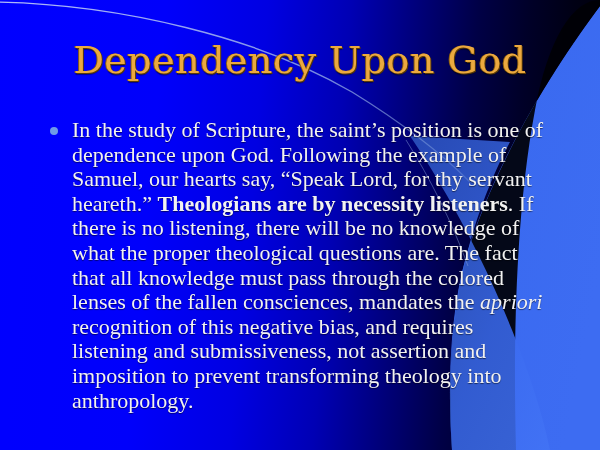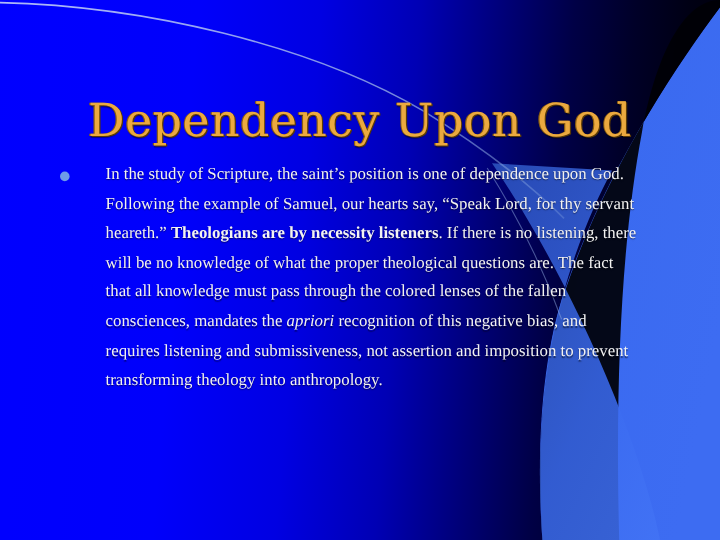--- a/index.html
+++ b/index.html
@@ -48,21 +48,20 @@
     font-family: "DejaVu Serif", "Liberation Serif", serif;
     font-size: 38px;
     font-weight: 400;
     letter-spacing: 0.5px;
     line-height: 1.1;
     text-shadow:
        1px 1px 0 #5a3a06,
       -1px 0px 0 #8c5f10,
        0px 2px 1px rgba(0,0,0,.45);
     white-space: nowrap;
-    margin-top: 40px;
   }
 
   
   .body-block {
     position: absolute;
     left: 46px;
     top: 118px;
     width: 504px;
   }
   .bullet-row {
@@ -74,25 +73,25 @@
     left: 4px;
     top: 9px;
     width: 8px;
     height: 8px;
     border-radius: 50%;
     background: #6f9ae8;
   }
   .bullet-text {
     color: #f2f2f2;
     font-family: "Liberation Serif", serif;
-    font-size: 14px;
+    font-size: 22px;
     line-height: 24.6px;
     text-align: left;
     text-shadow: 0 1px 1px rgba(0,0,0,.55);
-    margin: 16px;
+    margin: 0;
   }
   .bullet-text b { font-weight: bold; }
   .bullet-text i { font-style: italic; }
 </style>
 </head>
 <body>
 
 <div class="slide">
 
   <svg class="decor" viewBox="0 0 600 450">

